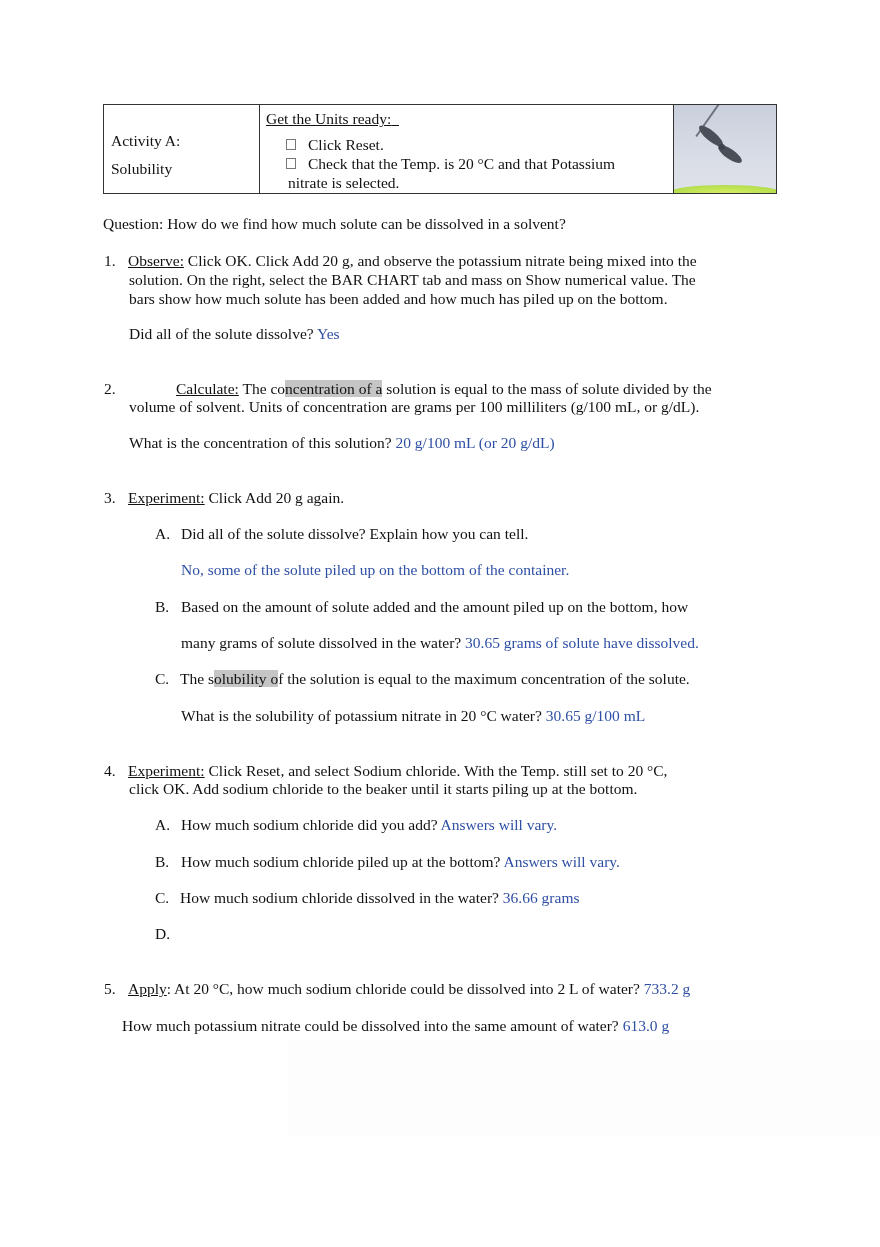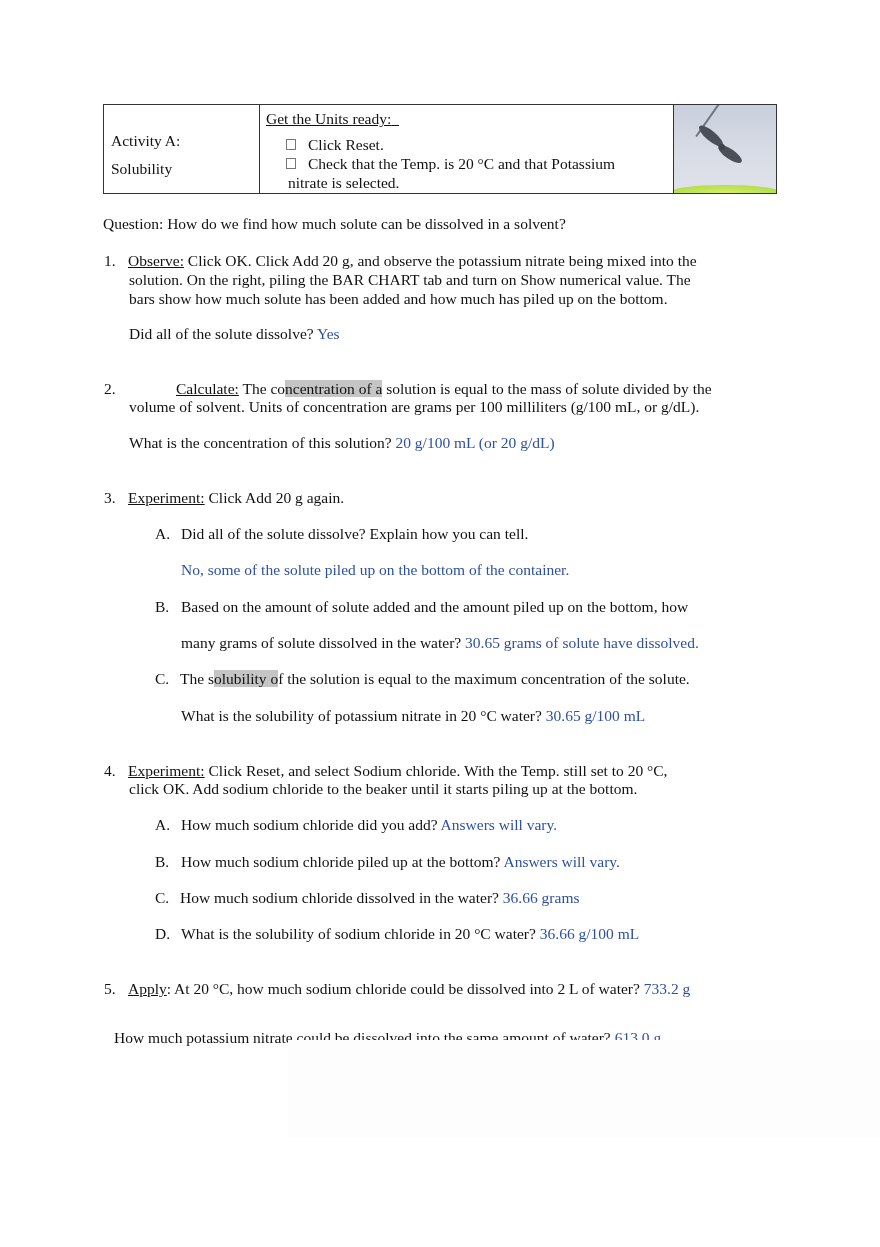--- a/index.html
+++ b/index.html
@@ -78,21 +78,21 @@
       <div class="blade blade2"></div>
       <div class="hub"></div>
       <div class="liquid"></div>
     </div>
   </div>
 
   <div class="txt" style="left:103px; top:214px;">Question: How do we find how much solute can be dissolved in a solvent?</div>
 
   <div class="txt" style="left:104px; top:251px;">1.</div>
   <div class="txt" style="left:128px; top:251px;"><span class="ul">Observe:</span><span> Click OK. Click Add 20 g, and observe the potassium nitrate being mixed into the</span></div>
-  <div class="txt" style="left:129px; top:270px;">solution. On the right, piling the BAR CHART tab and turn on Show numerical value. The</div>
+  <div class="txt" style="left:129px; top:270px;">solution. On the right, select the BAR CHART tab and mass on Show numerical value. The</div>
   <div class="txt" style="left:129px; top:289px;">bars show how much solute has been added and how much has piled up on the bottom.</div>
   <div class="txt" style="left:129px; top:324px;"><span>Did all of the solute dissolve? </span><span class="ans">Yes</span></div>
 
   <div class="txt" style="left:104px; top:379px;">2.</div>
   <div class="txt" style="left:128px; top:379px;margin-left:48px;"><span class="ul">Calculate:</span><span> The co</span><span class="hl">ncentration of a</span><span> solution is equal to the mass of solute divided by the</span></div>
   <div class="txt" style="left:129px; top:397px;">volume of solvent. Units of concentration are grams per 100 milliliters (g/100 mL, or g/dL).</div>
   <div class="txt" style="left:129px; top:433px;"><span>What is the concentration of this solution? </span><span class="ans">20 g/100 mL (or 20 g/dL)</span></div>
 
   <div class="txt" style="left:104px; top:488px;">3.</div>
   <div class="txt" style="left:128px; top:488px;"><span class="ul">Experiment:</span><span> Click Add 20 g again.</span></div>
@@ -116,20 +116,19 @@
   <div class="txt" style="left:155px; top:815px;">A.</div>
   <div class="txt" style="left:181px; top:815px;"><span>How much sodium chloride did you add? </span><span class="ans">Answers will vary.</span></div>
 
   <div class="txt" style="left:155px; top:852px;">B.</div>
   <div class="txt" style="left:181px; top:852px;"><span>How much sodium chloride piled up at the bottom? </span><span class="ans">Answers will vary.</span></div>
 
   <div class="txt" style="left:155px; top:888px;">C.</div>
   <div class="txt" style="left:180px; top:888px;"><span>How much sodium chloride dissolved in the water? </span><span class="ans">36.66 grams</span></div>
 
   <div class="txt" style="left:155px; top:924px;">D.</div>
-  <div class="txt" style="left:181px; top:924px;"><span>What is the solubility of sodium chloride in 20 °C water? </span><span class="ans">36.66 g/100 mL</span></div>
 
   <div class="txt" style="left:104px; top:979px;">5.</div>
   <div class="txt" style="left:128px; top:979px;"><span class="ul">Apply</span><span>: At 20 °C, how much sodium chloride could be dissolved into 2 L of water? </span><span class="ans">733.2 g</span></div>
-  <div class="txt" style="left:114px; top:1016px;margin-top:12px;"><span>How much potassium nitrate could be dissolved into the same amount of water? </span><span class="ans">613.0 g</span></div>
+  <div class="txt" style="left:122px; top:1016px;"><span>How much potassium nitrate could be dissolved into the same amount of water? </span><span class="ans">613.0 g</span></div>
 
   <div class="faint-rect"></div>
 </div>
 
 </body></html>

